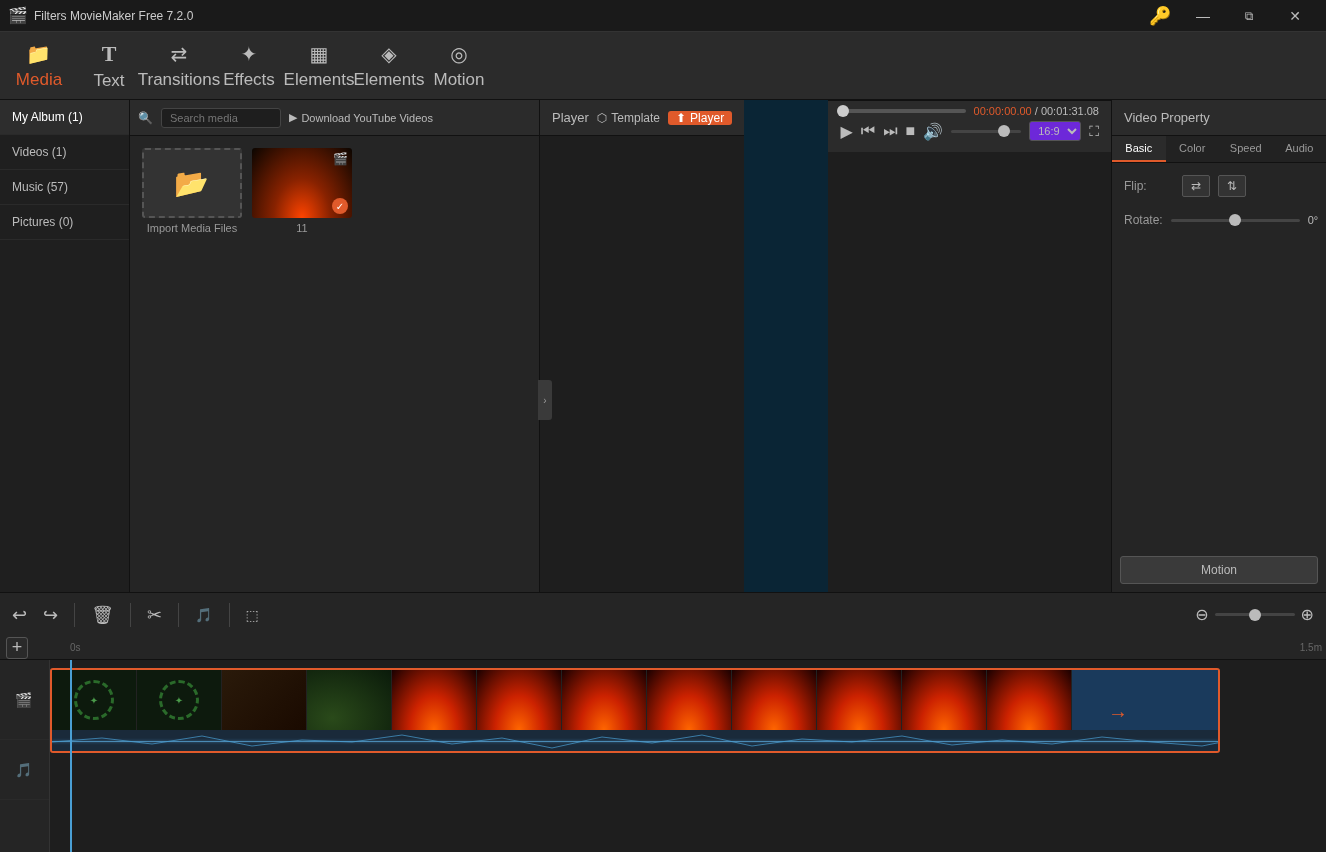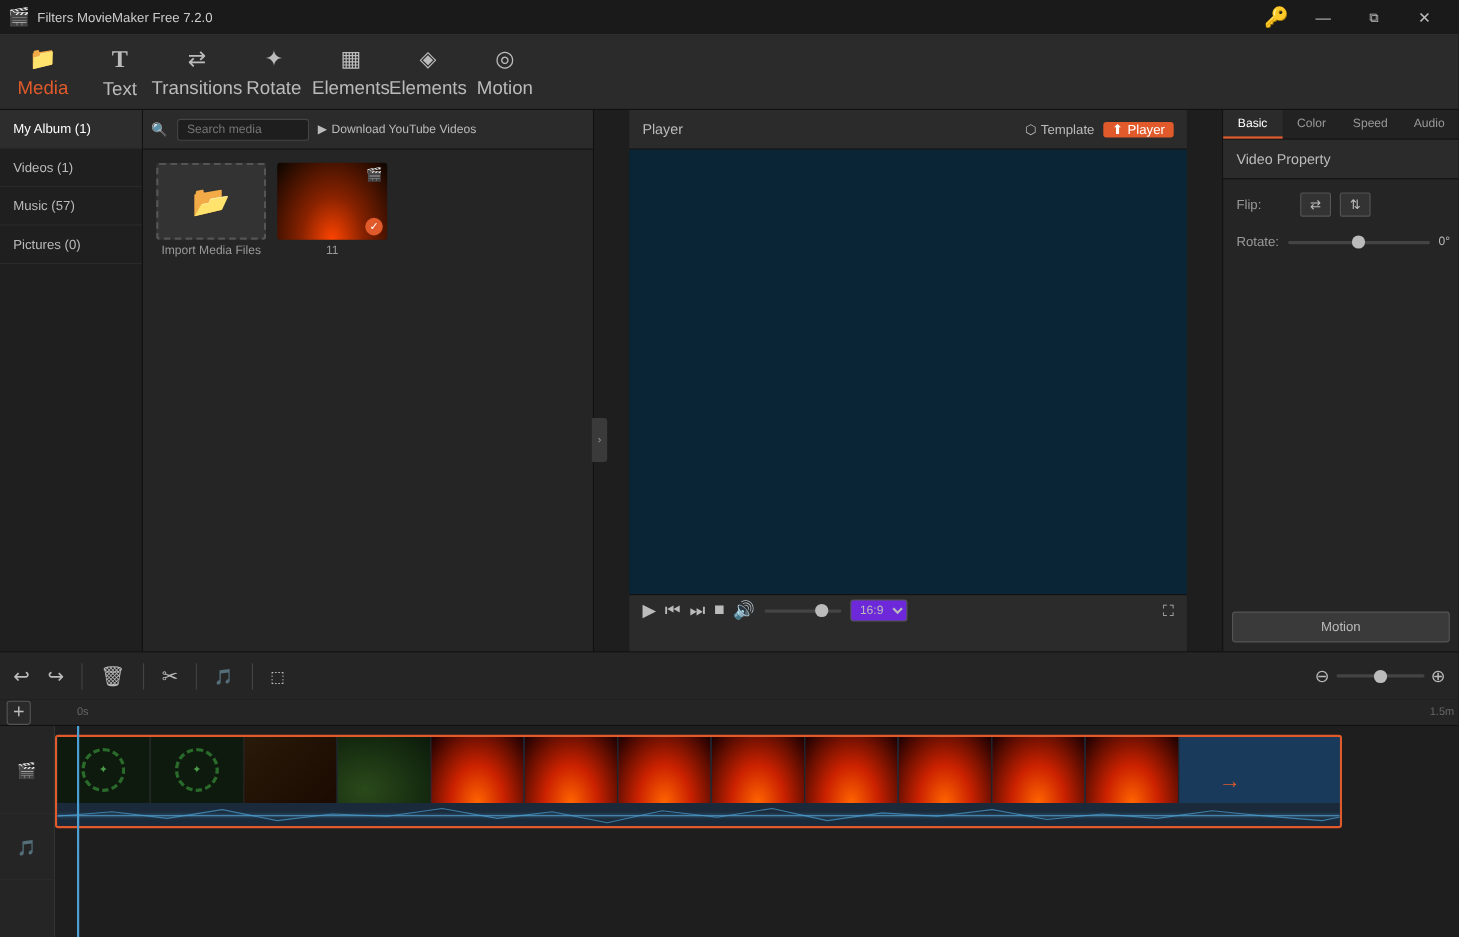--- a/index.html
+++ b/index.html
@@ -132,21 +132,20 @@
     .video-icon-badge {
       position: absolute; top: 4px; right: 4px;
       color: #bbb; font-size: 12px;
     }
 
     
     #player-area {
       flex: 1;
       background: #1e1e1e;
       display: flex;
-      flex-direction: column;
     }
     #player-header {
       height: 36px;
       background: #2b2b2b;
       display: flex; align-items: center;
       padding: 0 12px;
       border-bottom: 1px solid #111;
     }
     #player-title { font-size: 13px; color: #bbb; flex: 1; }
     .player-header-btn {
@@ -470,37 +469,37 @@
   <div class="toolbar-btn">
     <span class="tb-icon" style="font-size:22px; font-weight:bold; font-family:serif;">T</span>
     <span class="tb-label">Text</span>
   </div>
   <div class="toolbar-btn">
     <span class="tb-icon">⇄</span>
     <span class="tb-label">Transitions</span>
   </div>
   <div class="toolbar-btn">
     <span class="tb-icon">✦</span>
-    <span class="tb-label">Rotate</span>
+    <span class="tb-label">Effects</span>
   </div>
   <div class="toolbar-btn">
     <span class="tb-icon">▦</span>
     <span class="tb-label">Elements</span>
   </div>
   <div class="toolbar-btn">
     <span class="tb-icon">◈</span>
     <span class="tb-label">Elements</span>
   </div>
   <div class="toolbar-btn">
     <span class="tb-icon">◎</span>
     <span class="tb-label">Motion</span>
   </div>
 </div>
 
-<div id="main-area" style="display:flex; height:492px; position:relative;gap:32px;">
+<div id="main-area" style="display:flex; height:492px; position:relative;">
 
   <div id="left-panel">
     <div id="media-area" style="display:flex; flex:1; height:100%;">
 
       <div id="sidebar">
         <div class="sidebar-item active">My Album (1)</div>
         <div class="sidebar-item">Videos (1)</div>
         <div class="sidebar-item">Music (57)</div>
         <div class="sidebar-item">Pictures (0)</div>
       </div>
@@ -546,47 +545,58 @@
       </div>
       <div class="player-header-btn" style="background:#e05a2b; border-radius:3px; color:#fff;">
         <span>⬆</span>
         <span>Player</span>
       </div>
     </div>
     <div id="player-video">
       
     </div>
     <div id="player-controls">
+      <div id="progress-bar-container">
+        <div id="progress-bar">
+          <div id="progress-fill"></div>
+          <div id="progress-thumb"></div>
+        </div>
+        <div id="time-display">
+          <span id="time-current">00:00:00.00</span>
+          <span> / </span>
+          <span>00:01:31.08</span>
+        </div>
+      </div>
       <div id="playback-controls">
         <span class="ctrl-btn">▶</span>
         <span class="ctrl-btn">⏮</span>
         <span class="ctrl-btn">⏭</span>
         <span class="ctrl-btn">■</span>
         <span class="ctrl-btn">🔊</span>
         <input type="range" id="volume-slider" value="80" min="0" max="100" style="">
         <select class="aspect-select">
           <option>16:9</option>
           <option>9:16</option>
           <option>1:1</option>
           <option>4:3</option>
         </select>
         <span class="fullscreen-btn">⛶</span>
       </div>
     </div>
   </div>
 
   <div id="right-panel">
+    <div id="right-panel-header">
+      <span>Video Property</span>
+    </div>
     <div id="property-tabs">
       <div class="prop-tab active">Basic</div>
       <div class="prop-tab">Color</div>
       <div class="prop-tab">Speed</div>
       <div class="prop-tab">Audio</div>
-    </div>
-    <div id="right-panel-header">
-      <span>Video Property</span>
     </div>
     <div id="property-content">
 
       <div class="prop-row">
         <span class="prop-label">Flip:</span>
         <div class="flip-btn">⇄</div>
         <div class="flip-btn">⇅</div>
       </div>
 
       <div class="prop-row">

